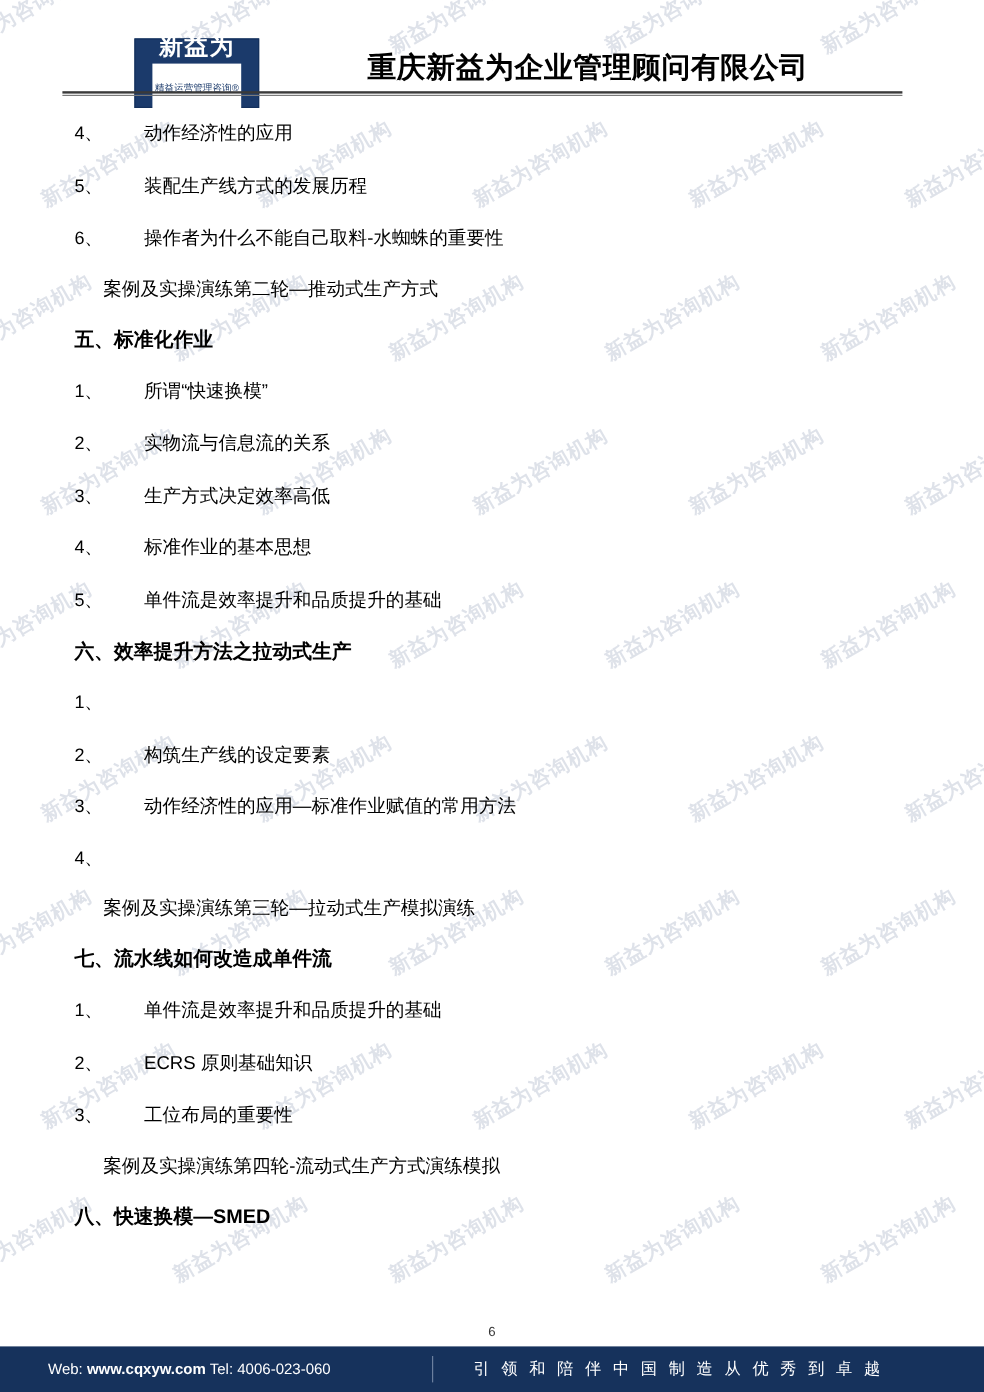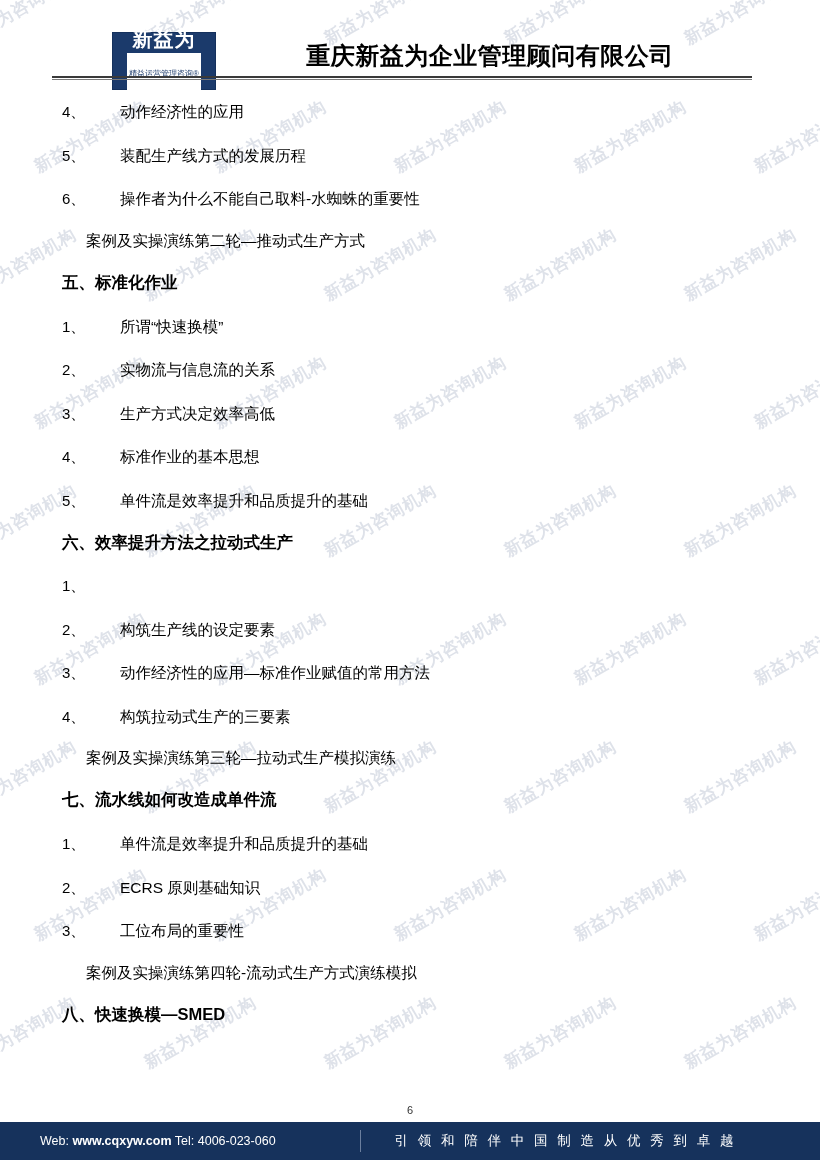--- a/index.html
+++ b/index.html
@@ -309,21 +309,20 @@
       <div class="row item">
         <div class="num">2、</div>
         <div class="item-text">构筑生产线的设定要素</div>
       </div>
       <div class="row item">
         <div class="num">3、</div>
         <div class="item-text">动作经济性的应用—标准作业赋值的常用方法</div>
       </div>
       <div class="row item">
         <div class="num">4、</div>
-        <div class="item-text">构筑拉动式生产的三要素</div>
       </div>
       <div class="plain">案例及实操演练第三轮—拉动式生产模拟演练</div>
       <div class="section">七、流水线如何改造成单件流</div>
       <div class="row item">
         <div class="num">1、</div>
         <div class="item-text">单件流是效率提升和品质提升的基础</div>
       </div>
       <div class="row item">
         <div class="num">2、</div>
         <div class="item-text">ECRS 原则基础知识</div>

